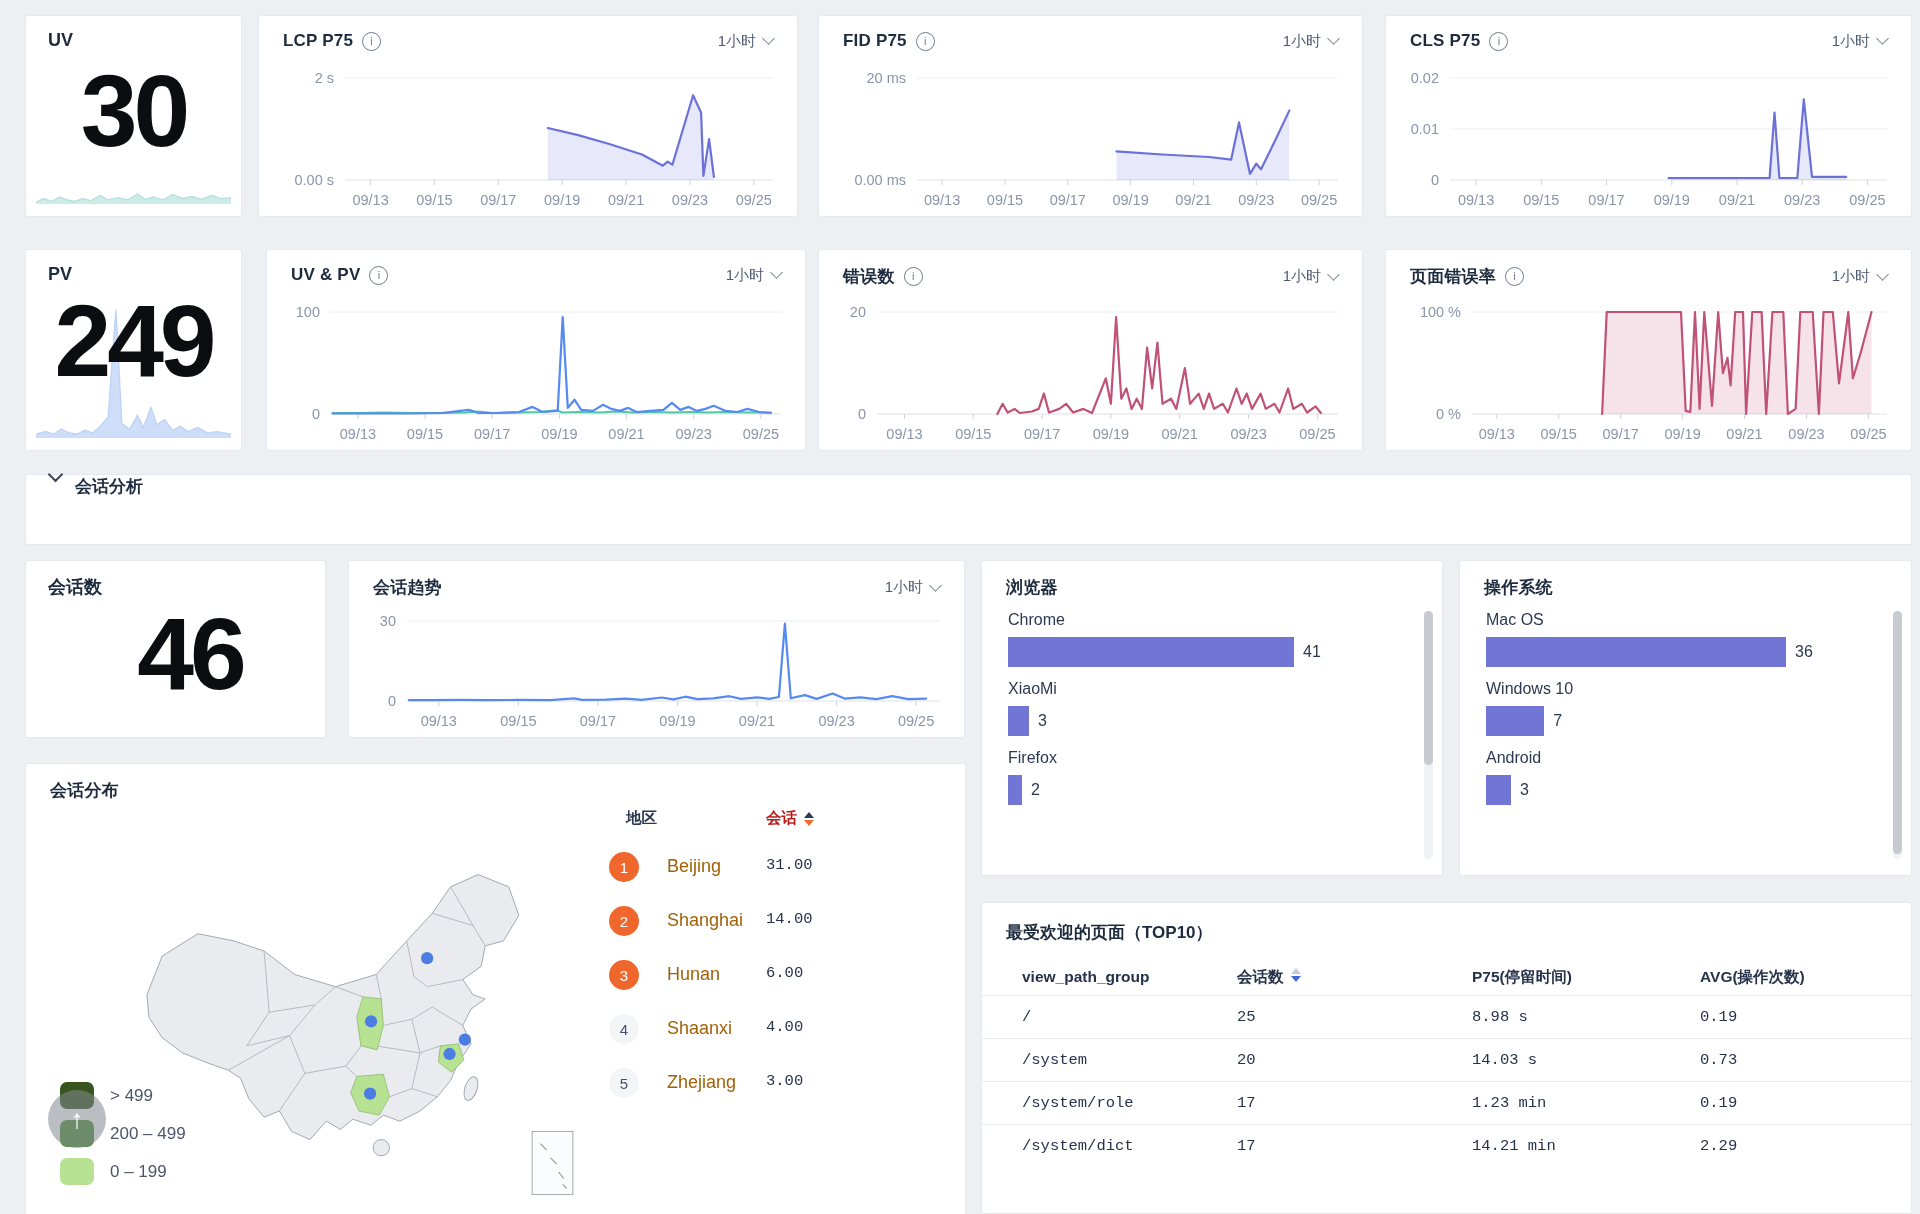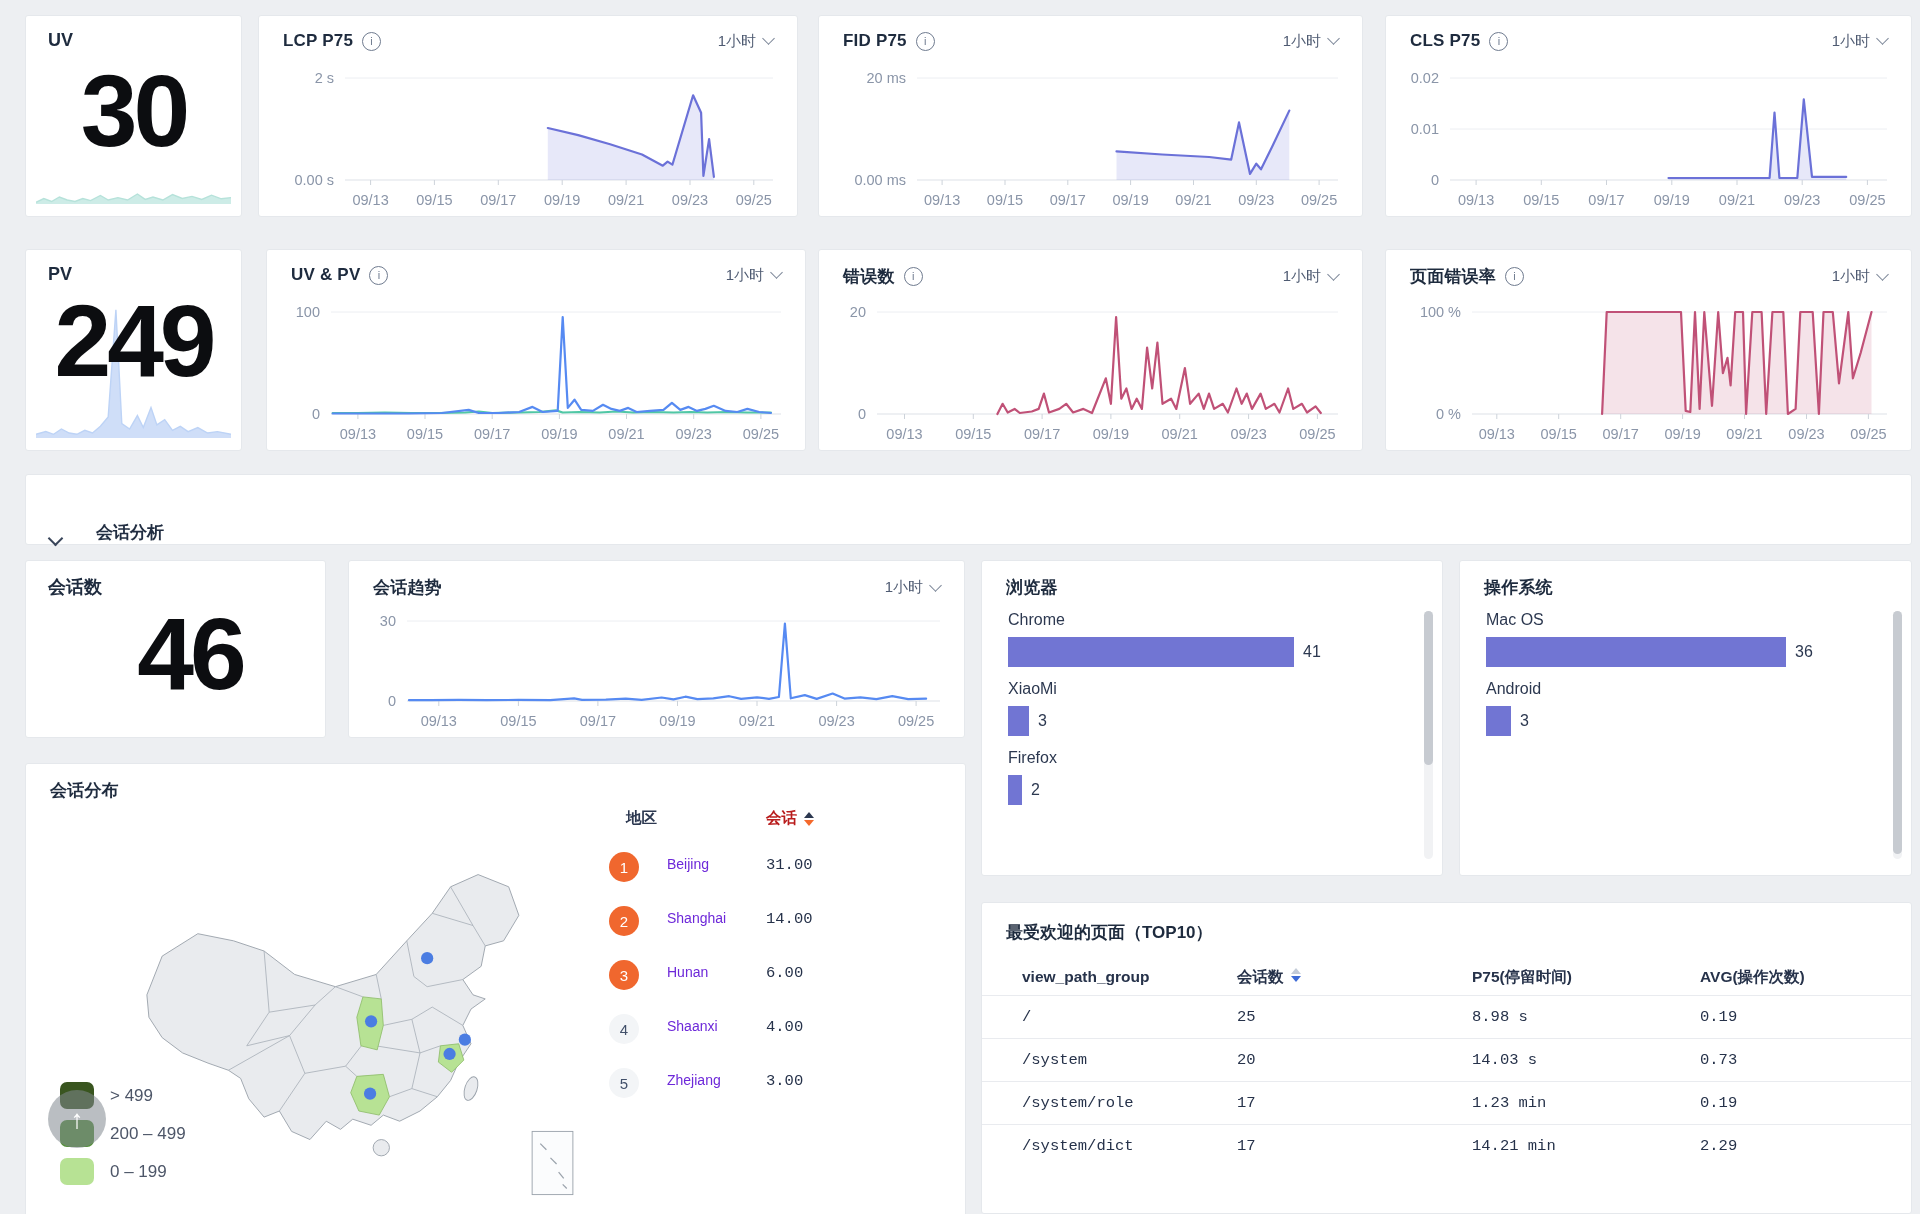--- a/index.html
+++ b/index.html
@@ -12,21 +12,21 @@
   .interval{margin-left:auto;display:flex;align-items:center;font-size:15px;color:#4f5b72;cursor:pointer;}
   .chev{width:8px;height:8px;border-right:1.6px solid #7a8597;border-bottom:1.6px solid #7a8597;transform:rotate(45deg);display:inline-block;margin-left:8px;margin-top:-5px;}
   .chart{position:absolute;left:0;right:4px;top:46px;bottom:4px;}
   .chart svg{font-family:"Liberation Sans",sans-serif;}
   
   .kpi-title{position:absolute;left:22px;top:14px;font-size:18px;font-weight:700;color:#1e2b3e;}
   .big{position:absolute;left:0;right:0;top:44px;text-align:center;font-size:102px;font-weight:700;color:#0c0d10;letter-spacing:-4px;line-height:1;z-index:2;}
   .big.mid{top:40px;}
   .spark{position:absolute;left:10px;right:10px;bottom:12px;z-index:1;}
   
-  #section-bar{display:flex;align-items:flex-end;padding-left:24px;gap:21px;}
+  #section-bar{display:flex;align-items:flex-start;padding-left:24px;}
   .sec-chev{width:9px;height:9px;border-right:2px solid #39455a;border-bottom:2px solid #39455a;transform:rotate(45deg);display:inline-block;margin-right:14px;margin-top:-6px;}
   .sec-label{font-size:17px;font-weight:600;color:#222e42;}
   
   .bars{position:absolute;left:0;right:26px;top:50px;}
   .bar-item{padding:0 0 0 26px;margin-bottom:13px;}
   .bar-label{font-size:16px;color:#2c3850;margin-bottom:8px;}
   .bar-row{display:flex;align-items:center;}
   .bar{height:30px;background:#7175d3;}
   .bar-val{font-size:16px;color:#2c3850;margin-left:9px;}
   .vscroll{position:absolute;right:9px;top:50px;bottom:16px;width:9px;background:#f1f2f4;border-radius:5px;}
@@ -45,21 +45,21 @@
   .reg-head .h2{position:absolute;left:185px;top:10px;font-size:15.5px;font-weight:700;color:#b91c1c;display:flex;align-items:center;}
   .sort{display:inline-flex;flex-direction:column;margin-left:7px;margin-top:1px;}
   .tri{width:0;height:0;border-left:5px solid transparent;border-right:5px solid transparent;}
   .tri.up{border-bottom:6px solid #2c3850;}
   .tri.down{border-top:6px solid #f4692c;margin-top:2px;}
   .tri.up.inactive{border-bottom-color:#c3cbd8;}
   .tri.down.blue{border-top-color:#3e6bd6;}
   .reg-row{position:relative;height:54px;}
   .badge{position:absolute;left:28px;top:12px;width:30px;height:30px;border-radius:50%;background:#f0672e;color:#fff;font-size:15px;display:flex;align-items:center;justify-content:center;}
   .badge.plain{background:#f3f5f7;color:#42506a;}
-  .reg-name{position:absolute;left:86px;top:16px;font-size:14px;color:#6d28d9;}
+  .reg-name{position:absolute;left:86px;top:16px;font-size:18px;color:#a16207;}
   .reg-val{position:absolute;left:185px;top:16px;font-size:15.5px;color:#26324a;font-family:"Liberation Mono","DejaVu Sans Mono",monospace;}
   
   .tp-title{position:absolute;left:24px;top:18px;font-size:17px;font-weight:700;color:#1e2b3e;}
   .tp-table{position:absolute;left:0;right:0;top:56px;}
   .tp-row{display:grid;grid-template-columns:215px 235px 228px auto;padding-left:40px;align-items:center;height:42px;border-top:1px solid #e9ebef;}
   .tp-row.head{height:36px;border-top:none;}
   .tp-row.head span{font-size:15.5px;font-weight:700;color:#26324a;display:flex;align-items:flex-start;}
   .tp-cell{font-size:15.5px;color:#26324a;font-family:"Liberation Mono","DejaVu Sans Mono",monospace;}
 </style>
 </head>
@@ -360,20 +360,27 @@
   <div class="card" style="left:1459px;top:560px;width:453px;height:316px;">
     <div class="card-head">
         <span class="title">操作系统</span>
       </div>
     <div class="bars">
         <div class="bar-item">
           <div class="bar-label">Mac OS</div>
           <div class="bar-row">
             <div class="bar" style="width: 300px; background: rgb(113, 117, 211);"></div>
             <span class="bar-val">36</span>
+          </div>
+        </div>
+        <div class="bar-item">
+          <div class="bar-label">Windows 10</div>
+          <div class="bar-row">
+            <div class="bar" style="width: 58.3333px; background: rgb(113, 117, 211);"></div>
+            <span class="bar-val">7</span>
           </div>
         </div>
         <div class="bar-item">
           <div class="bar-label">Android</div>
           <div class="bar-row">
             <div class="bar" style="width: 25px; background: rgb(113, 117, 211);"></div>
             <span class="bar-val">3</span>
           </div>
         </div>
       </div>

